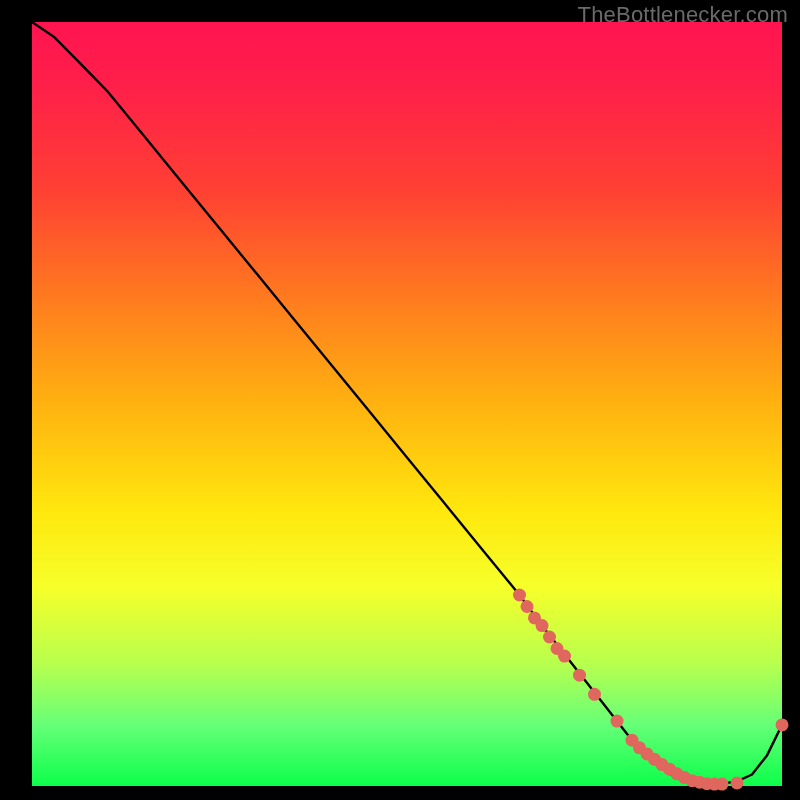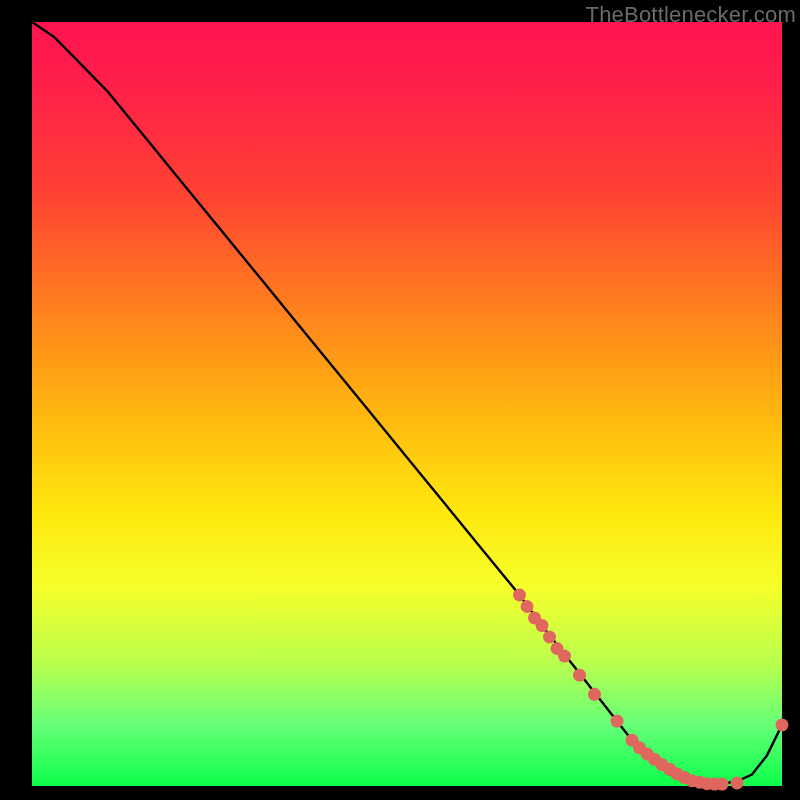--- a/index.html
+++ b/index.html
@@ -13,21 +13,21 @@
   }
   .frame {
     position: relative;
     width: 800px;
     height: 800px;
     background: #000;
   }
   .watermark {
     position: absolute;
     top: 2px;
-    right: 4px;
+    right: 12px;
     color: #6a6a6a;
     font-size: 22px;
     font-weight: 500;
     letter-spacing: 0.2px;
     z-index: 10;
     user-select: none;
   }
   
   .plot {
     position: absolute;

